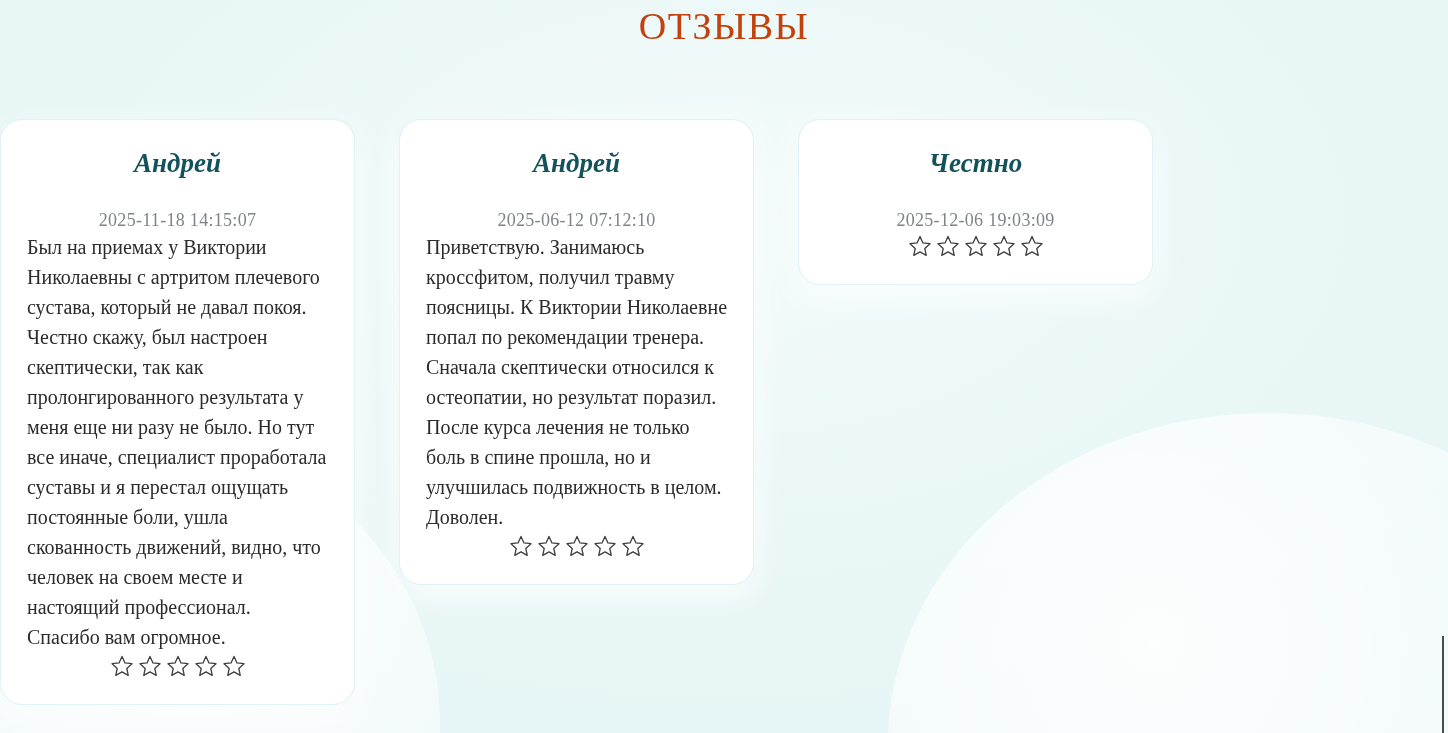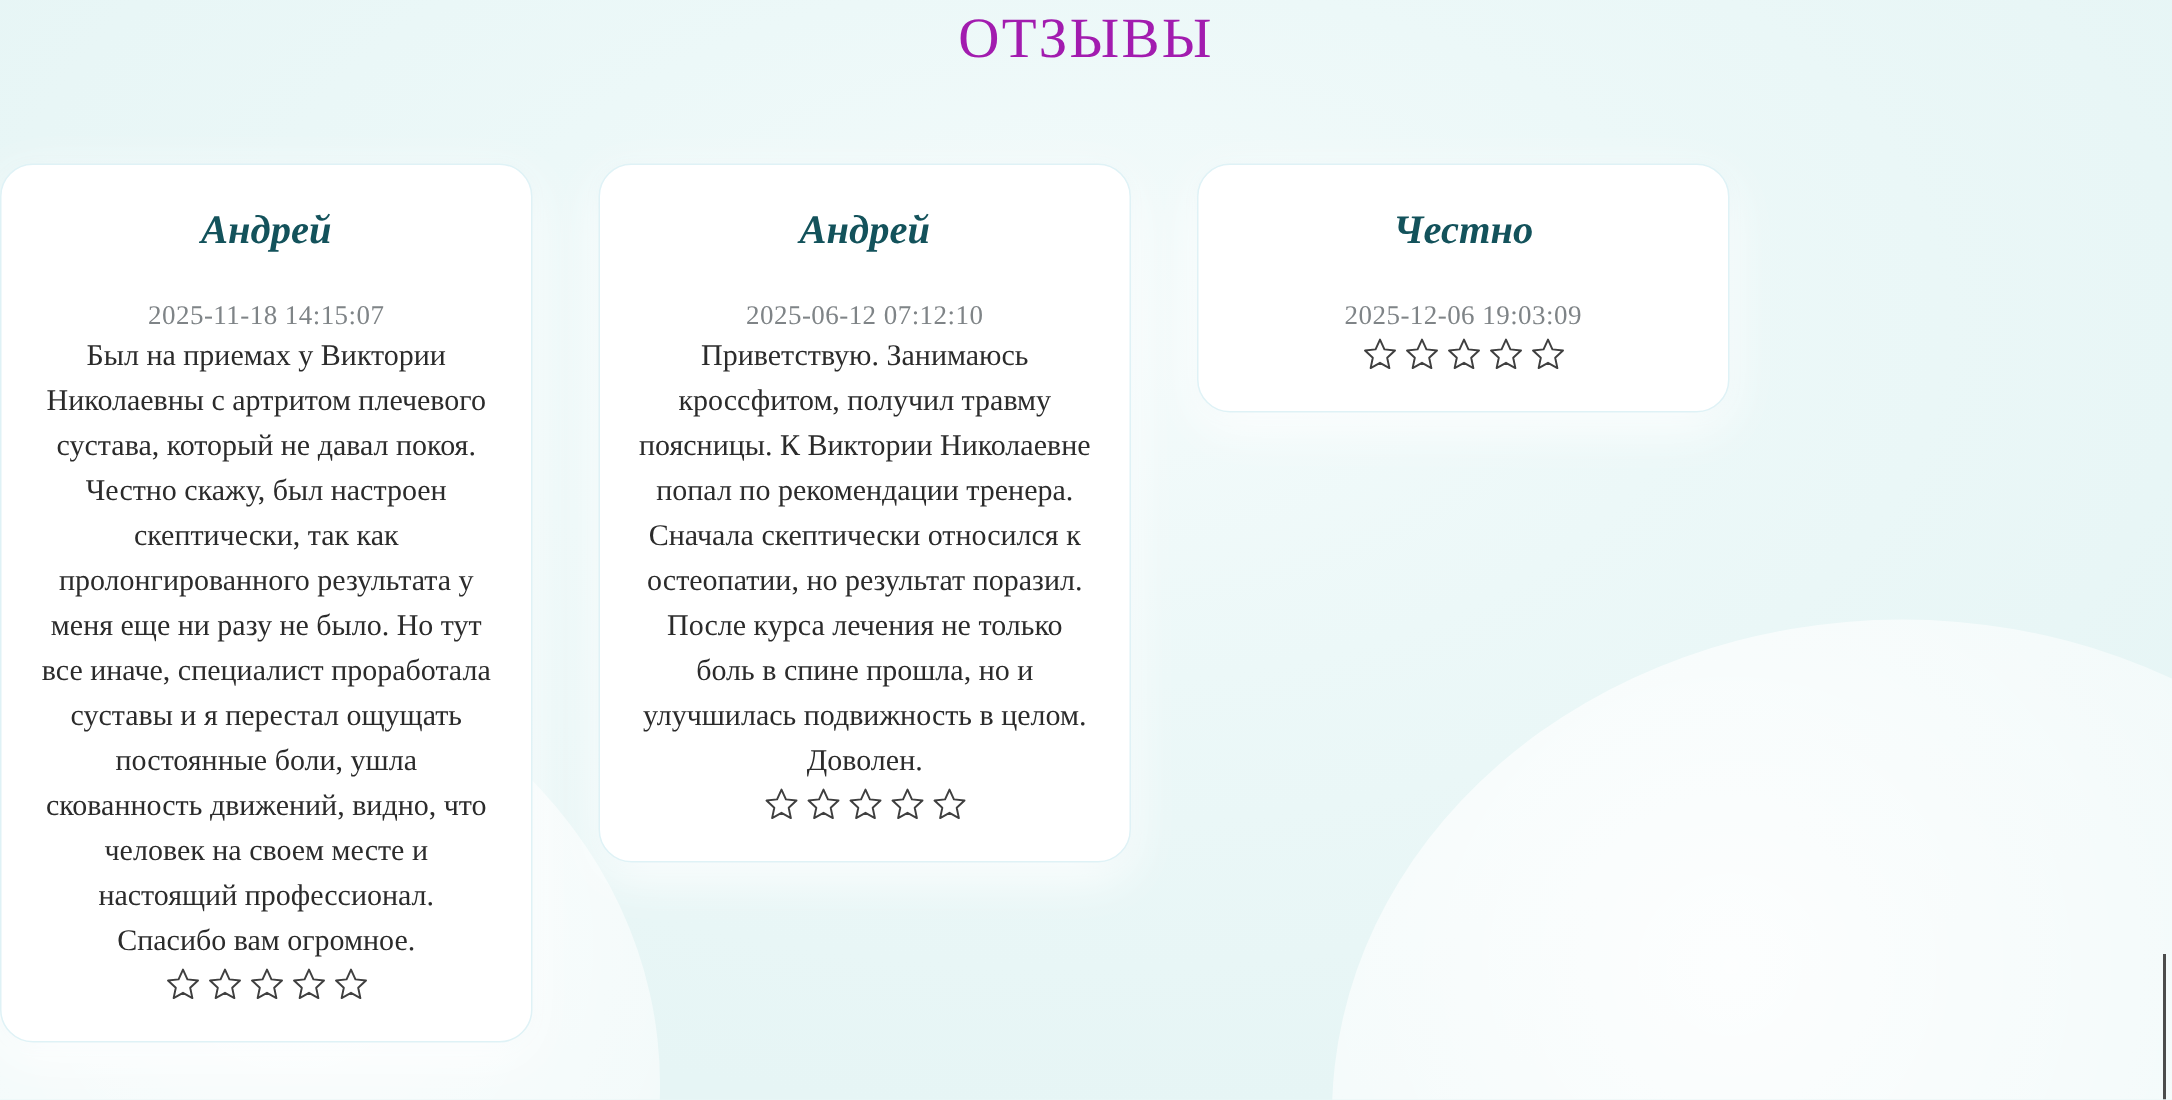--- a/index.html
+++ b/index.html
@@ -57,29 +57,29 @@
   
   .section-title {
     position: absolute;
     top: 2px;
     left: 0;
     width: 1448px;
     text-align: center;
     font-size: 38px;
     line-height: 48px;
     letter-spacing: 1.5px;
-    color: #a21caf;
+    color: #c2410c;
     font-weight: 400;
     font-family: "Liberation Serif", "DejaVu Serif", serif;
   }
 
   
   .cards-row {
     position: absolute;
-    top: 109px;
+    top: 119px;
     left: 0;
     width: 1153px;
     display: flex;
     justify-content: center;
     align-items: flex-start;
     gap: 44px;
   }
 
   .review-card {
     width: 438px;
@@ -111,21 +111,21 @@
     color: #7f8487;
     letter-spacing: 0.3px;
     text-align: center;
     font-family: "Liberation Serif", "DejaVu Serif", serif;
   }
 
   .review-text {
     font-size: 20px;
     line-height: 30px;
     color: #2b2b2b;
-    text-align: center;
+    text-align: left;
     font-family: "Liberation Serif", "DejaVu Serif", serif;
   }
 
   .rating {
     display: flex;
     gap: 4px;
     justify-content: center;
     align-items: center;
     margin-top: 2px;
   }

